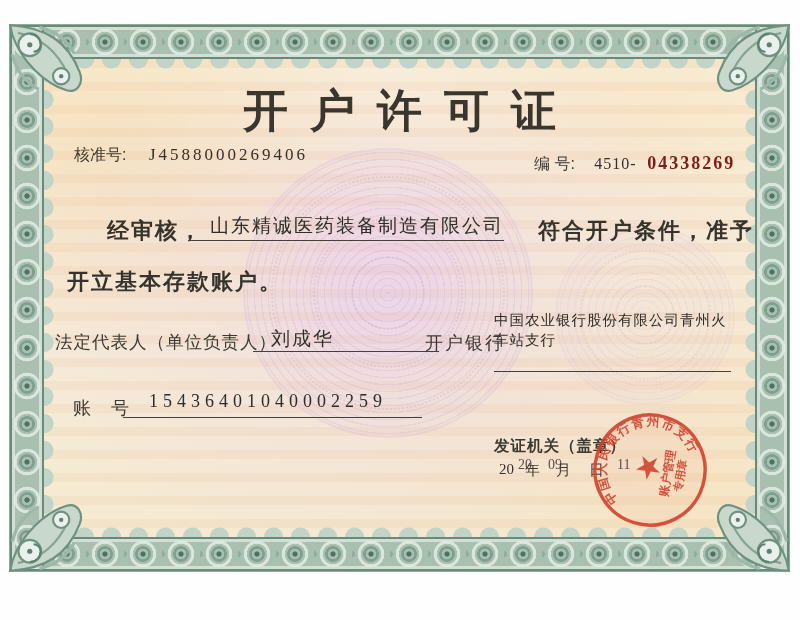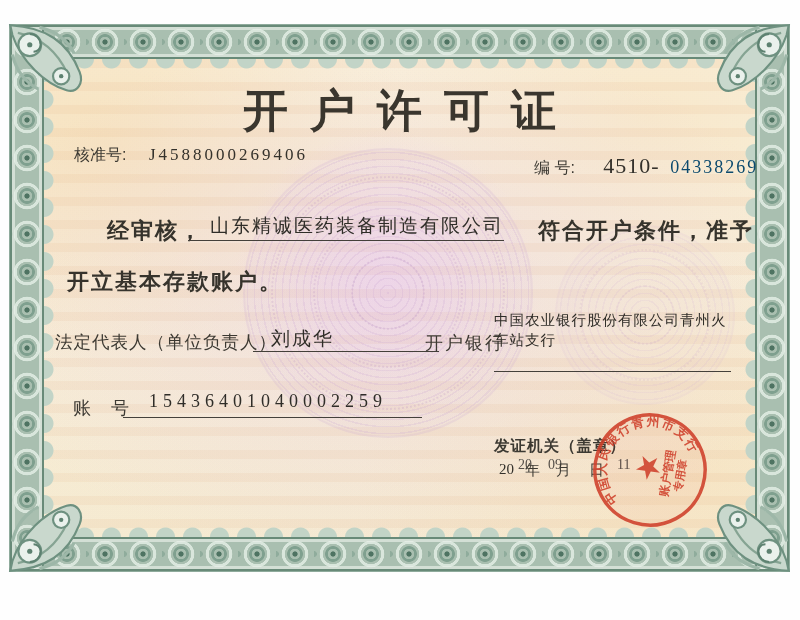--- a/index.html
+++ b/index.html
@@ -71,21 +71,21 @@
   .abs{position:absolute;}
   .title{
     left:0;right:0;top:56px;text-align:center;
     font-family:"Liberation Serif","DejaVu Serif",serif;font-weight:700;
     font-size:45px;letter-spacing:22px;text-indent:22px;color:#3a362e;
   }
   .lbl{color:#3c3932;font-size:16px;}
   .num{font-family:"Liberation Serif","DejaVu Serif",serif;color:#34312b;}
   .big{font-size:22px;font-weight:700;color:#36332c;letter-spacing:2px;}
   .fill-line{border-bottom:1.6px solid #44403a;color:#2f2d28;}
-  .red{color:#0c4a6e;}
+  .red{color:#7f1d1d;font-weight:bold;}
   
   .stamp{left:581px;top:386px;width:118px;height:118px;transform:rotate(-28deg);opacity:.88;}
 </style>
 </head>
 <body>
 
 <svg width="0" height="0" style="position:absolute" aria-hidden="true">
   <defs>
     <g id="flourish">
       <path d="M3,3 C36,5 56,18 67,46 C71,56 65,66 55,63 C35,57 13,36 5,12 Z" fill="#c9d8cd" stroke="#6e9180" stroke-width="2"></path>
@@ -138,21 +138,21 @@
 
   <div class="abs title">开户许可证</div>
 
   <div class="abs" style="left:64px;top:120px;">
     <span class="lbl">核准号:</span>
     <span class="num" style="font-size:17px;letter-spacing:3px;margin-left:18px;">J4588000269406</span>
   </div>
 
   <div class="abs" style="left:524px;top:128px;">
     <span class="lbl">编 号:</span>
-    <span class="num" style="font-size:22px;letter-spacing:1px;margin-left:24px;">4510-</span>
+    <span class="num" style="font-size:16px;letter-spacing:1px;margin-left:15px;">4510-</span>
     <span class="num red" style="font-size:18px;letter-spacing:2px;margin-left:6px;">04338269</span>
   </div>
 
   <div class="abs big" style="left:97px;top:191px;">经审核，</div>
   <div class="abs fill-line" style="left:178px;top:188px;width:316px;height:27px;
        font-size:19px;letter-spacing:2px;text-align:right;">山东精诚医药装备制造有限公司</div>
   <div class="abs big" style="left:528px;top:191px;">符合开户条件，准予</div>
   <div class="abs big" style="left:57px;top:242px;">开立基本存款账户。</div>
 
   <div class="abs lbl" style="left:45px;top:305px;font-size:17.5px;letter-spacing:1px;">法定代表人（单位负责人）</div>

